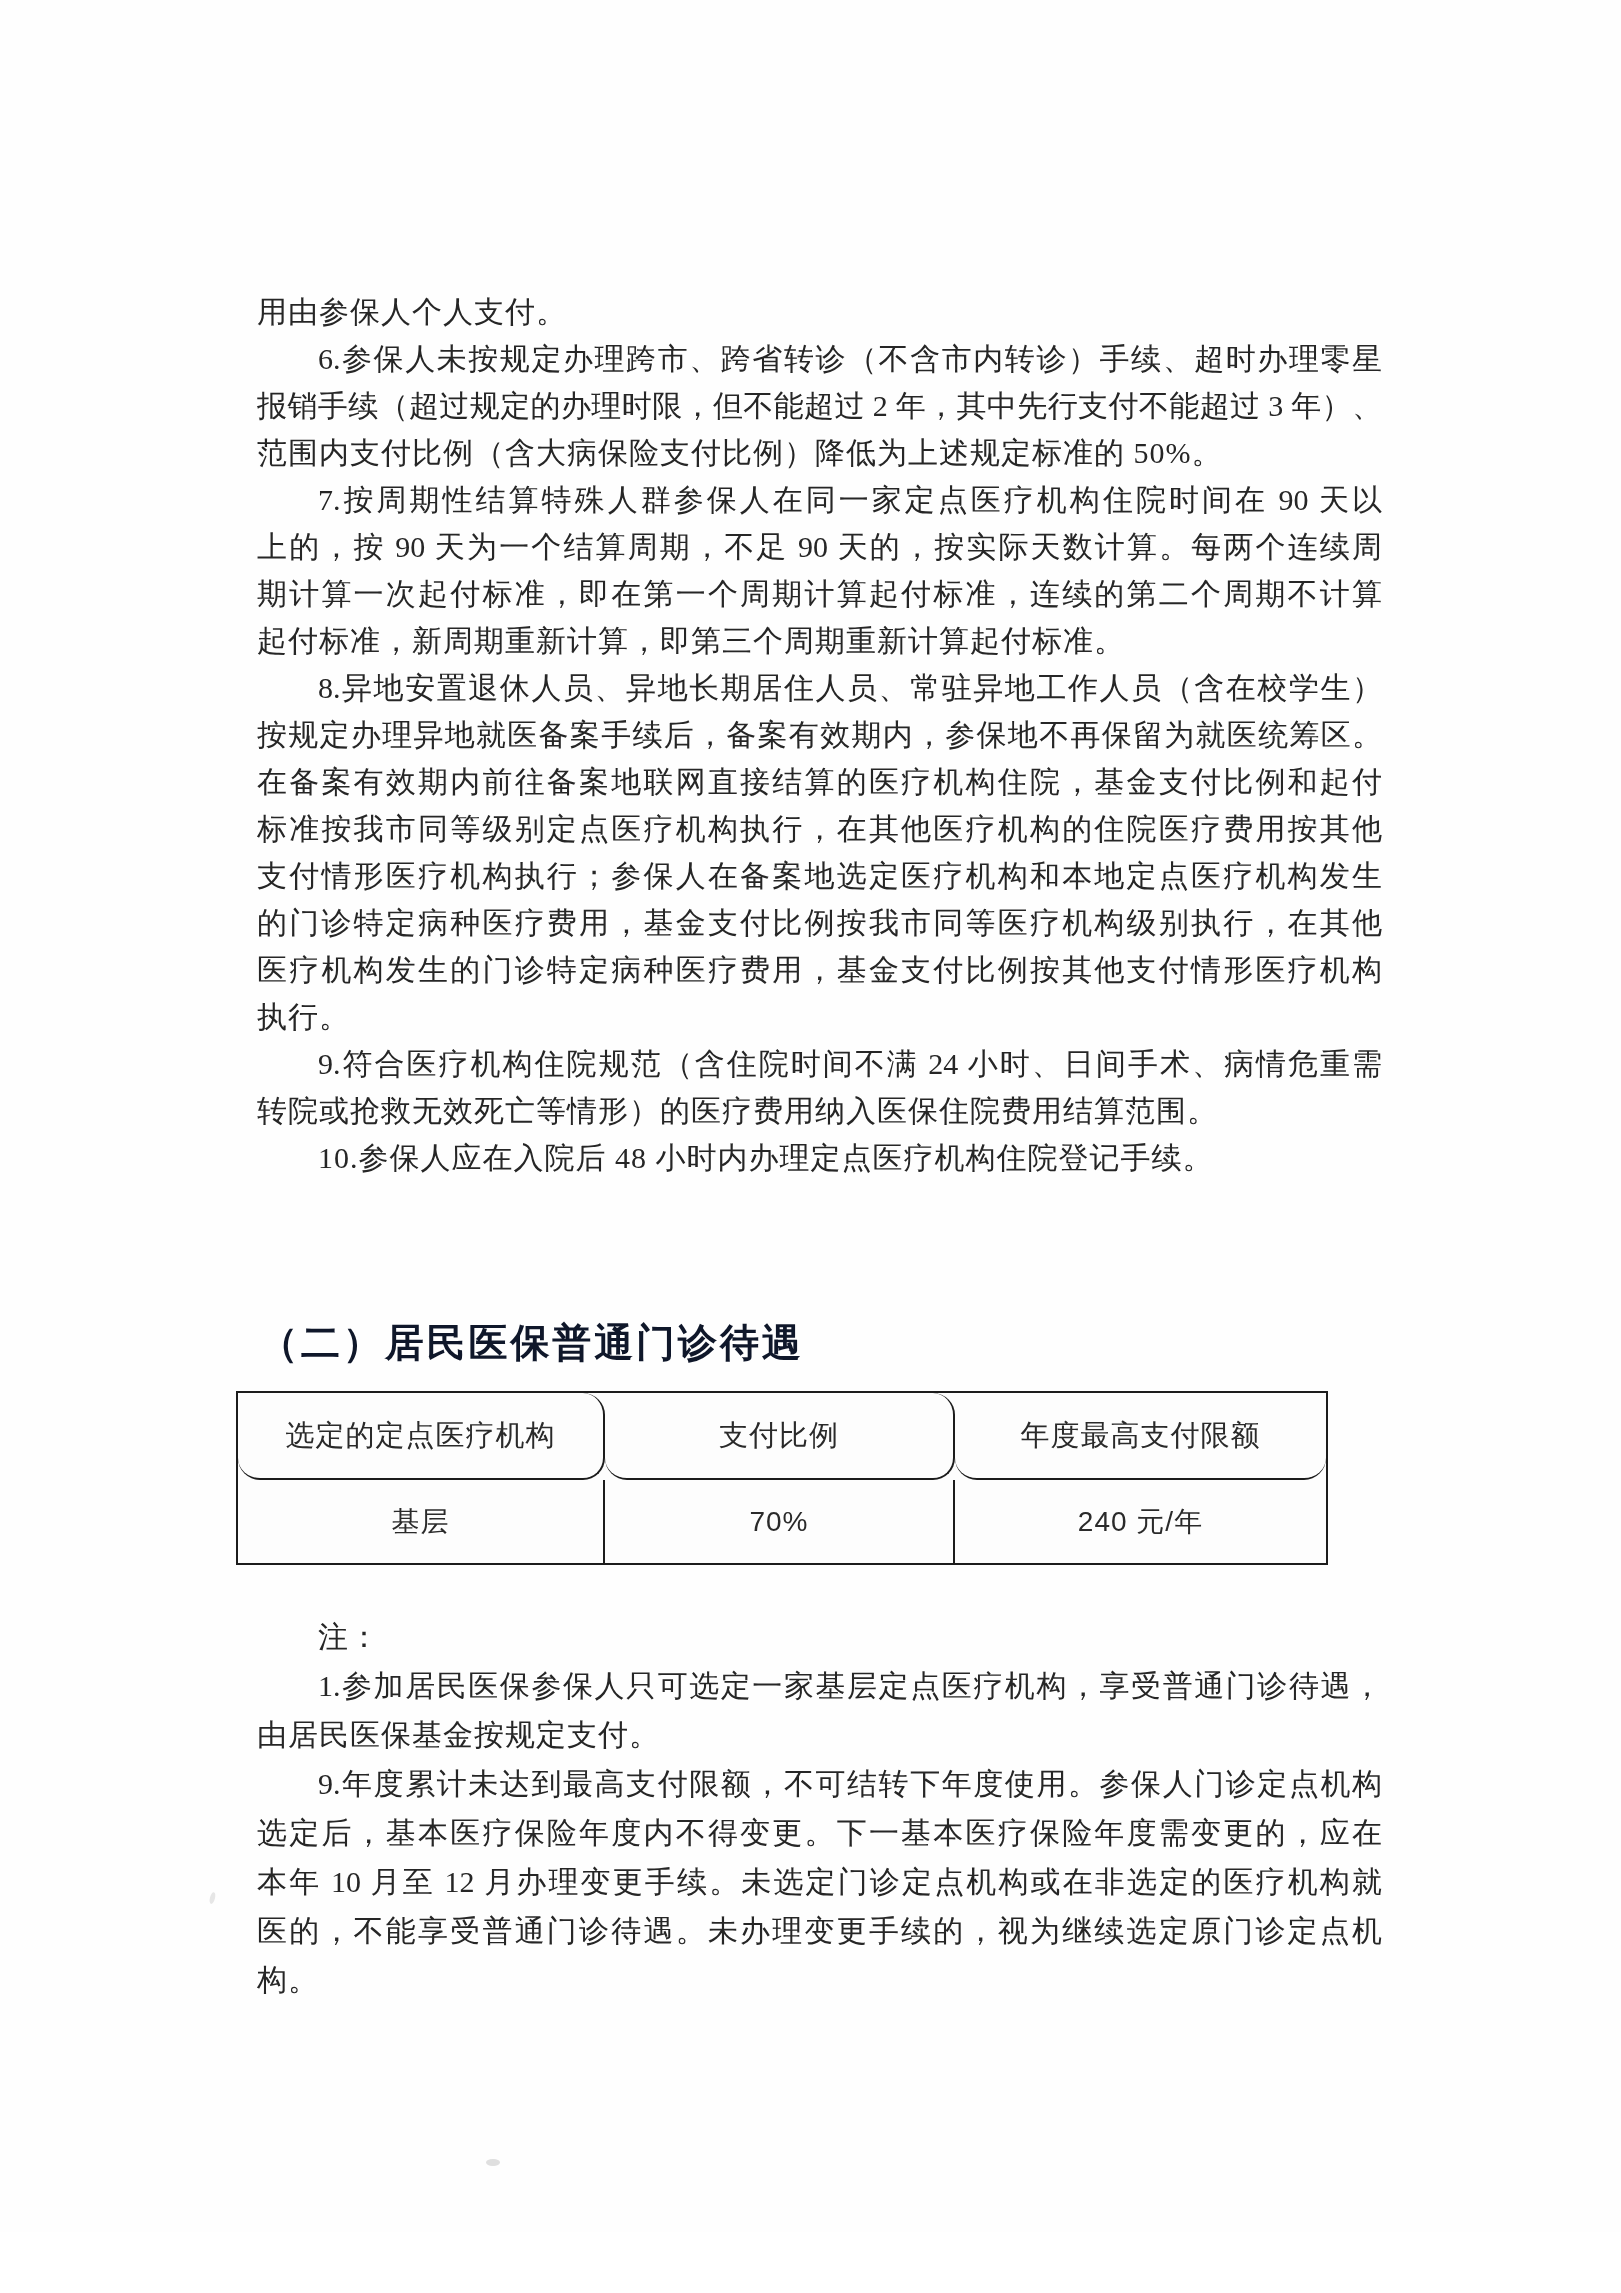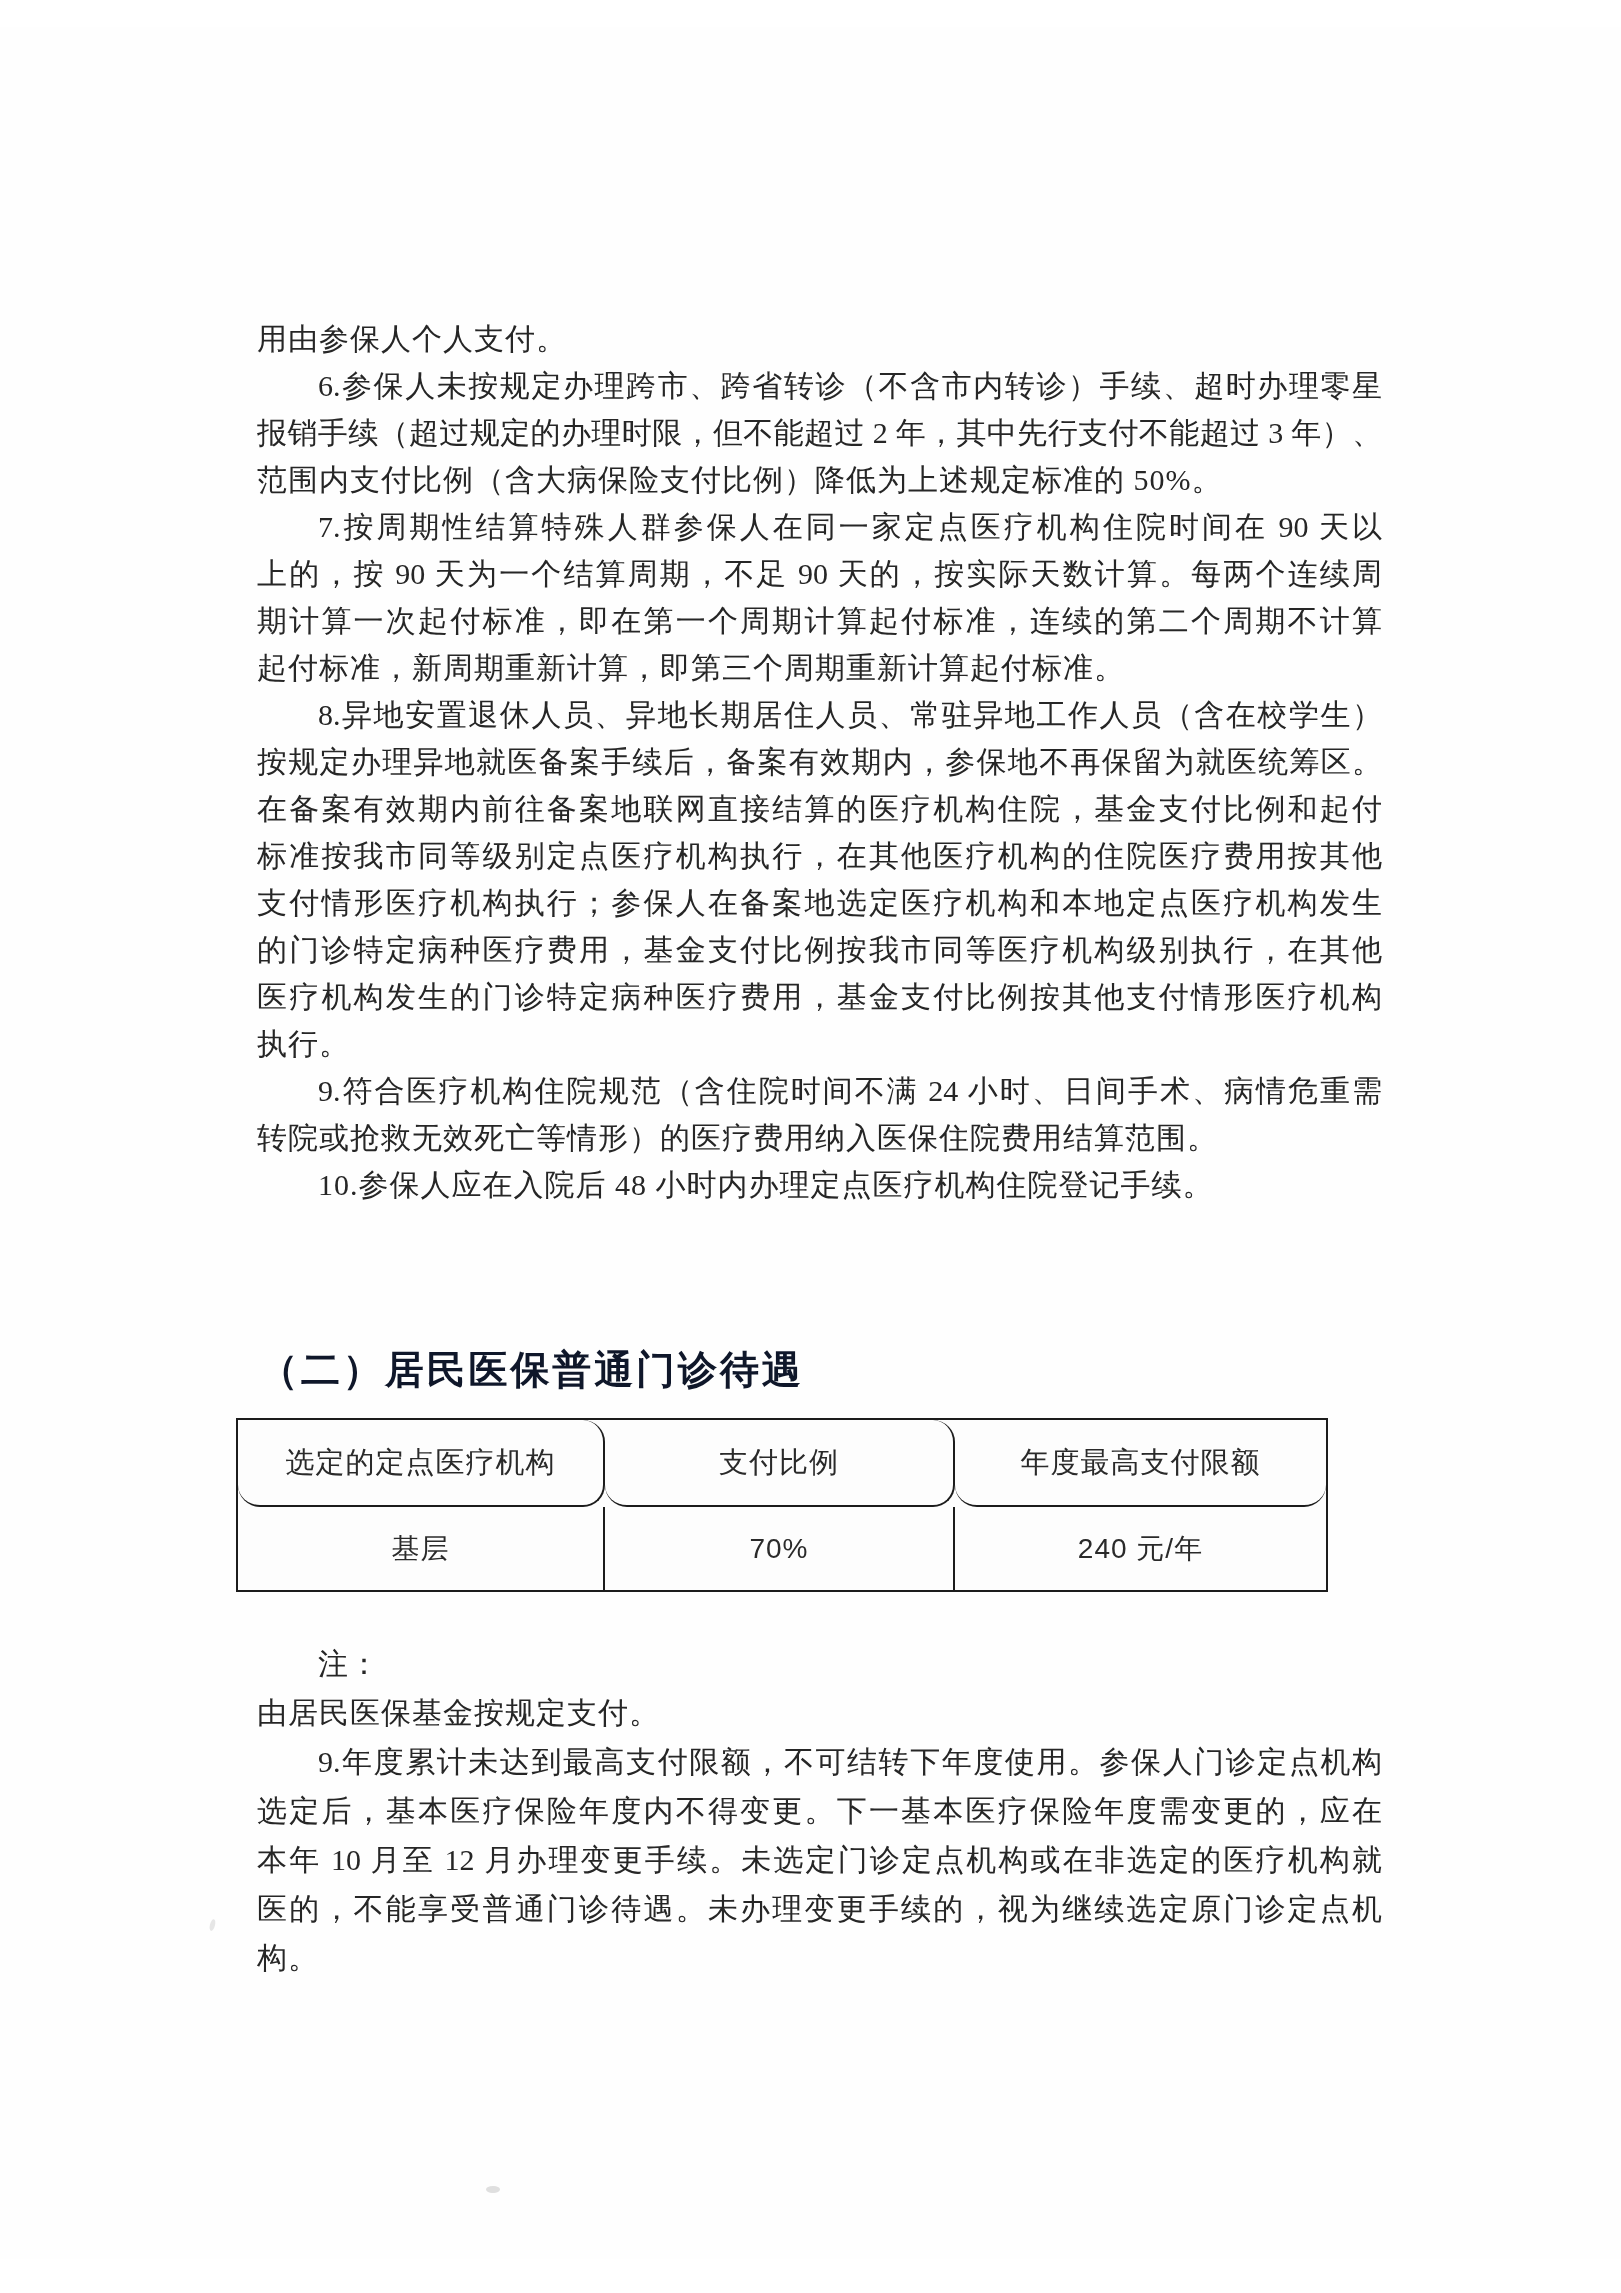--- a/index.html
+++ b/index.html
@@ -3,21 +3,20 @@
 <meta charset="utf-8">
 <style>
   html, body { margin:0; padding:0; background:#ffffff; }
   .page {
     position:relative;
     width:1621px; height:2232px;
     background:#fefefe;
     overflow:hidden;
     font-family:"Liberation Serif","DejaVu Serif",serif;
     color:#262626;
-    margin-top:27px;
   }
   
   .bodytext {
     position:absolute;
     left:257px; top:288px; width:1125px;
     font-size:30px;
     line-height:47px;
   }
   .notes {
     position:absolute;
@@ -111,20 +110,21 @@
     <div class="cell head">选定的定点医疗机构</div>
     <div class="cell head">支付比例</div>
     <div class="cell head lastcol">年度最高支付限额</div>
     <div class="cell data">基层</div>
     <div class="cell data">70%</div>
     <div class="cell data lastcol">240 元/年</div>
   </div>
 
   <div class="notes" id="note-lines">
       <div class="tline indent">注：</div>
+      <div class="tline indent just">1.参加居民医保参保人只可选定一家基层定点医疗机构，享受普通门诊待遇，</div>
       <div class="tline">由居民医保基金按规定支付。</div>
       <div class="tline indent just">9.年度累计未达到最高支付限额，不可结转下年度使用。参保人门诊定点机构</div>
       <div class="tline just">选定后，基本医疗保险年度内不得变更。下一基本医疗保险年度需变更的，应在</div>
       <div class="tline just">本年 10 月至 12 月办理变更手续。未选定门诊定点机构或在非选定的医疗机构就</div>
       <div class="tline just">医的，不能享受普通门诊待遇。未办理变更手续的，视为继续选定原门诊定点机</div>
       <div class="tline">构。</div>
     </div>
 
   <div class="artifact a1"></div>
   <div class="artifact a2"></div>

